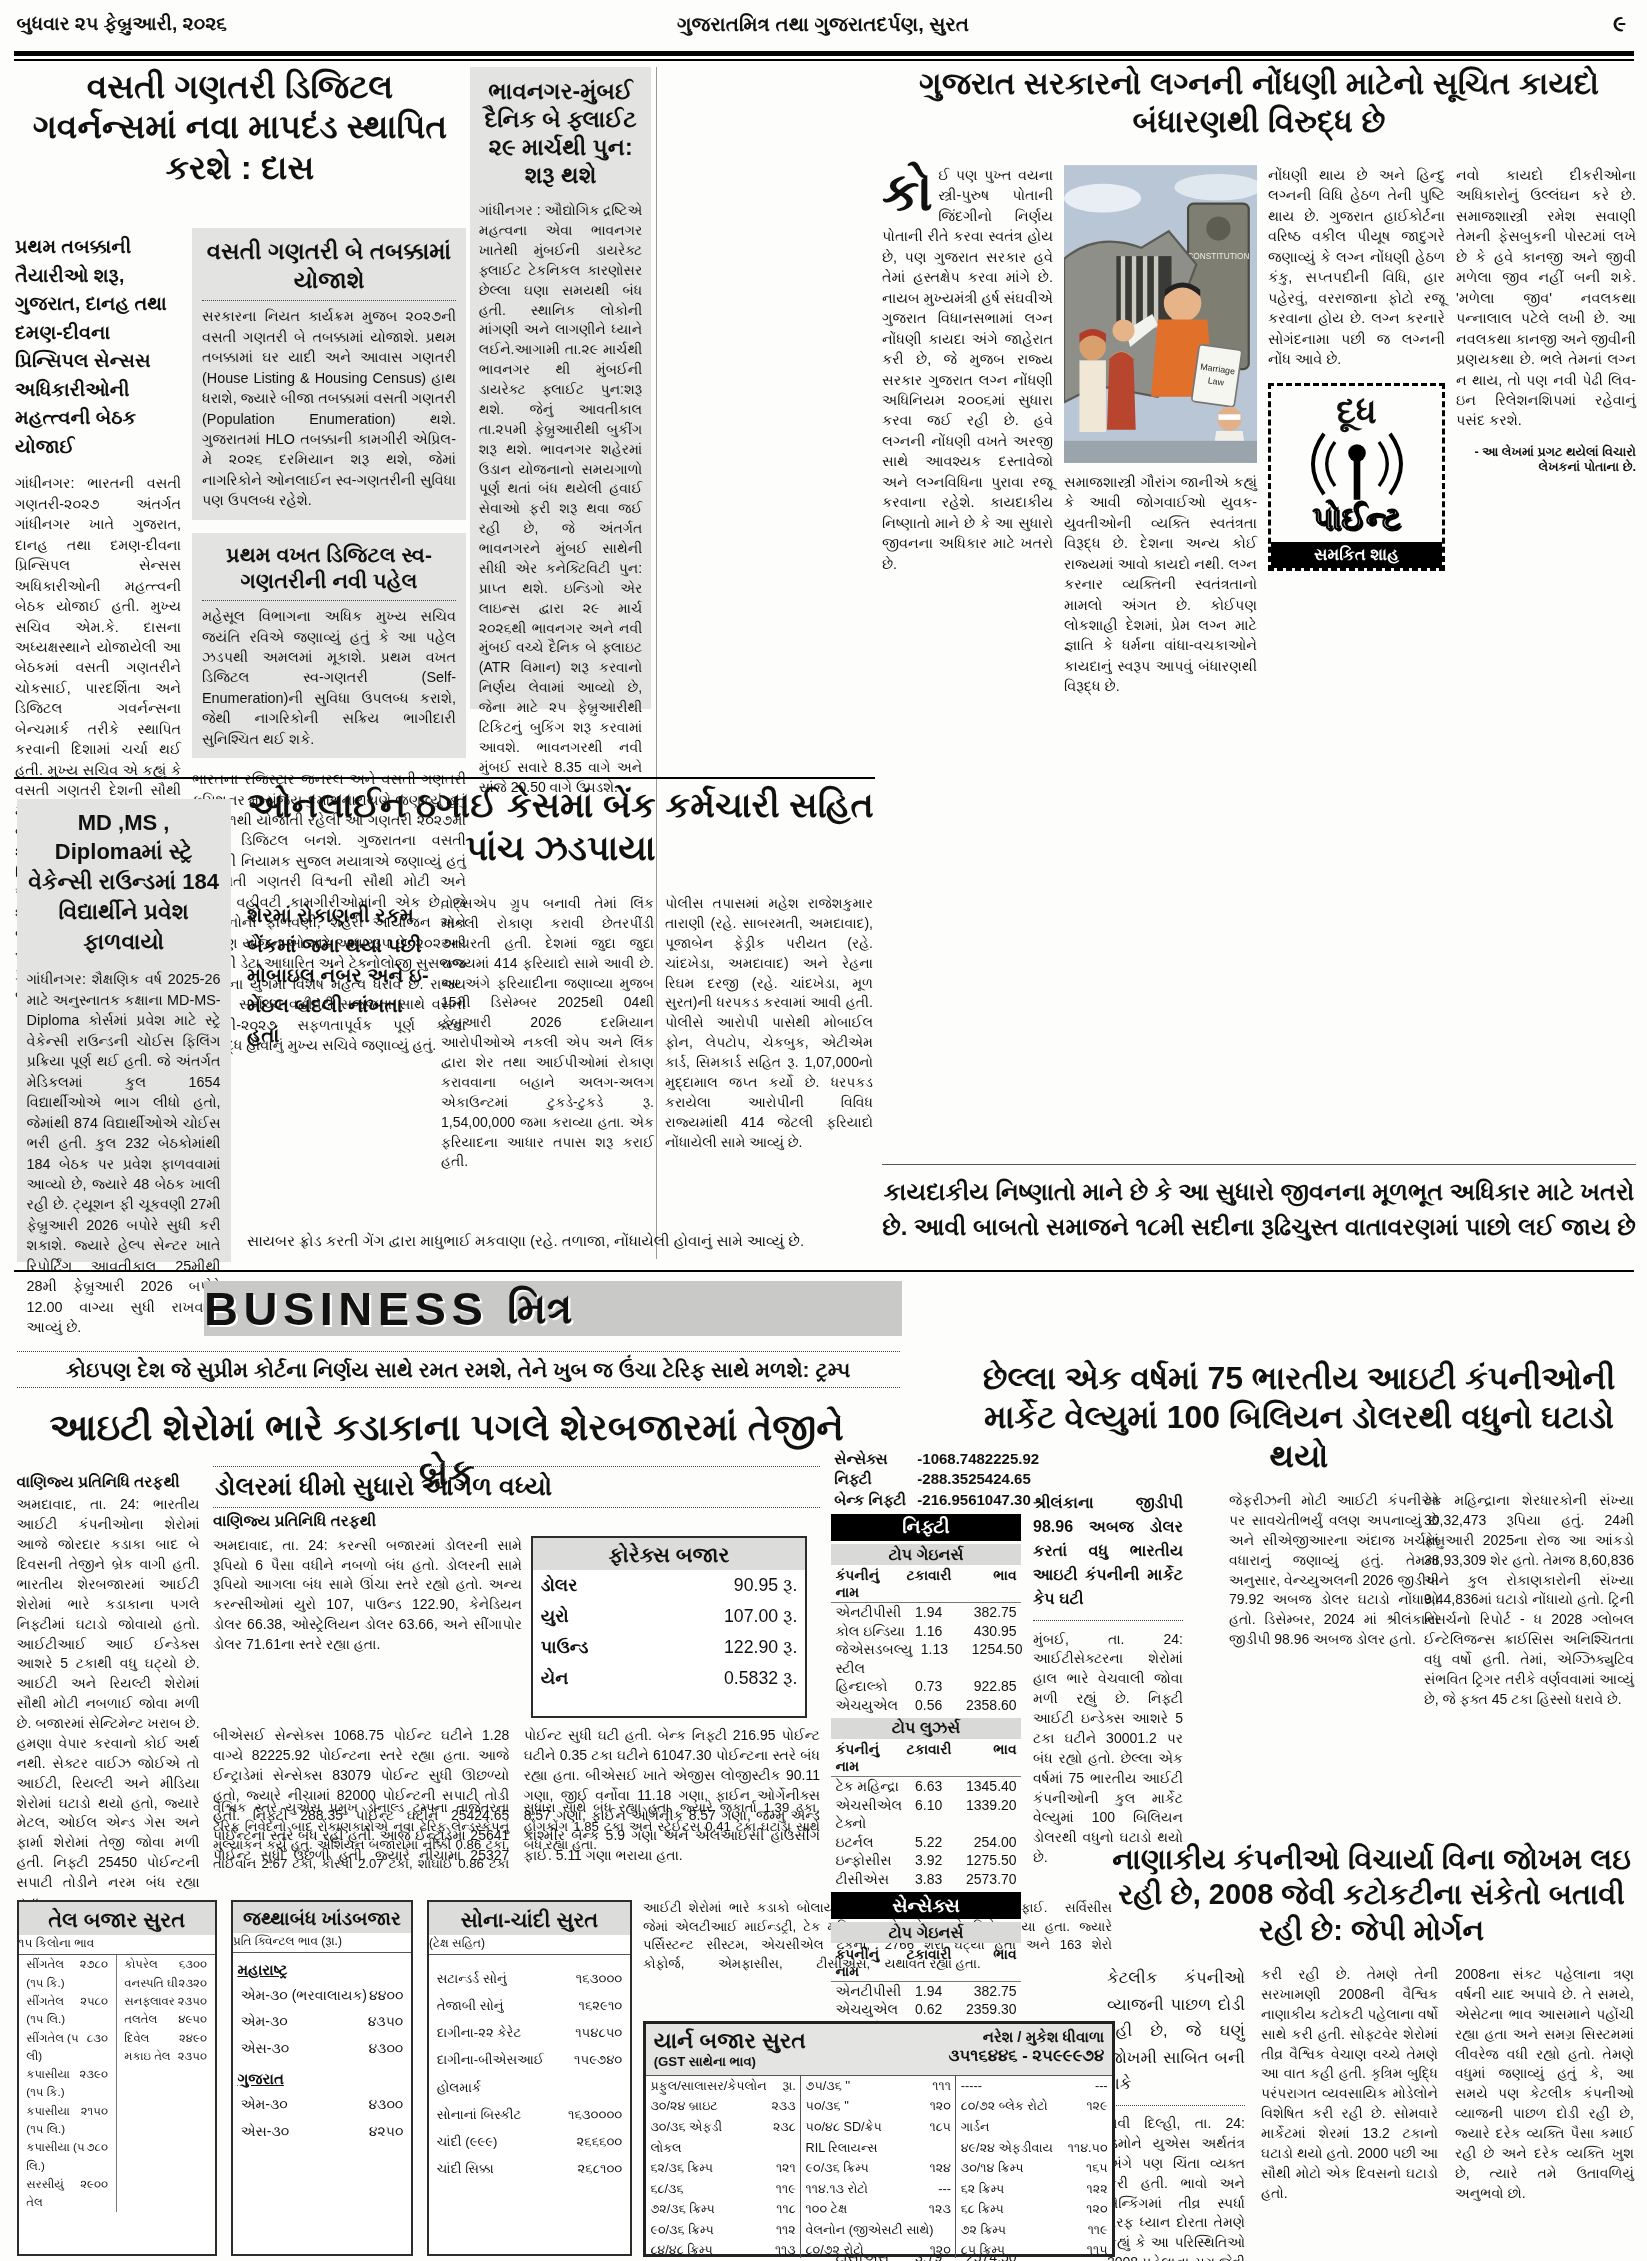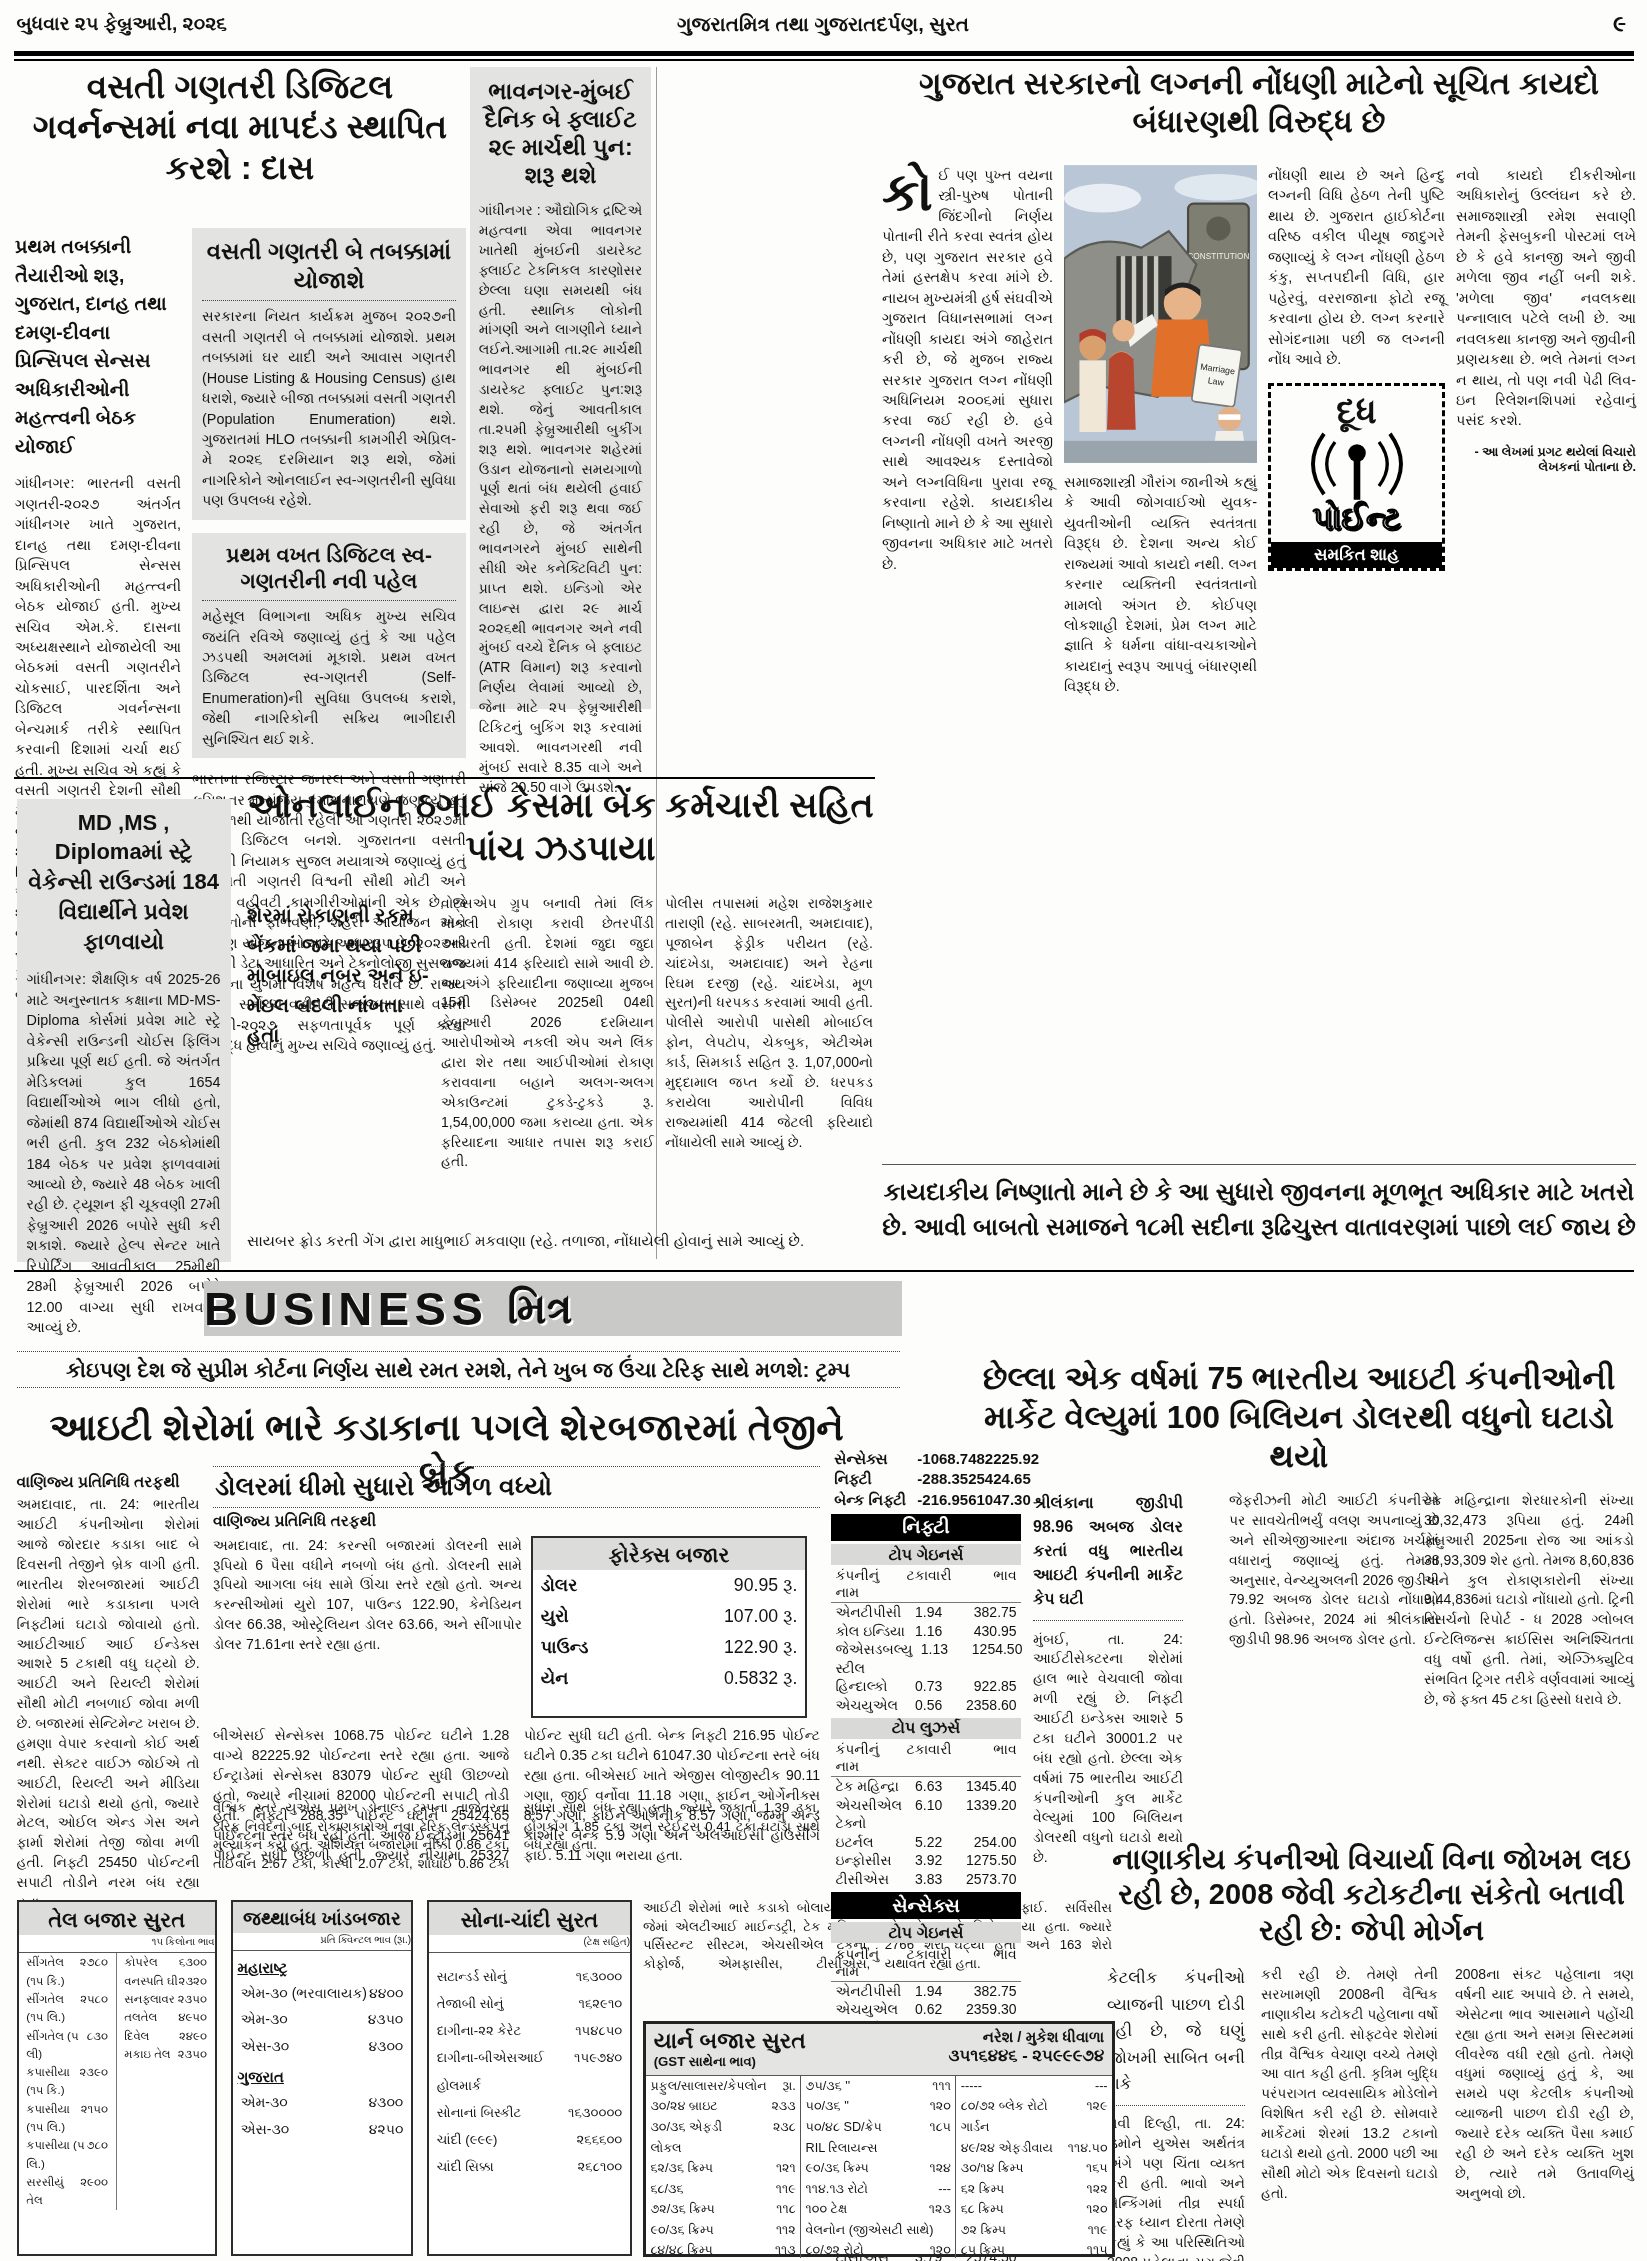--- a/index.html
+++ b/index.html
@@ -14,28 +14,28 @@
   .body-txt{font-size:14.4px;line-height:1.42;text-align:justify}
   .dot-t{border-top:1.7px dotted #444}
   .dot-b{border-bottom:1.7px dotted #444}
   .rule{background:#000}
   .vline{border-left:1.1px solid #9a9a9a}
   .hl{font-weight:800;line-height:1.22}
   .panel{background:#e3e3e1;padding:8.8px 10px}
   .panel h3{font-size:23px;line-height:1.25;text-align:center;margin-bottom:5.5px}
   .mkt{border:2.8px solid #2c2c2c;background:#fff}
   .mkt .hd{background:#dcdcda;font-weight:800;font-size:21px;text-align:center;padding:5.5px 2.2px 3.3px}
-  .mkt .sb{font-size:10px;text-align:right;padding:1.1px 0 4.4px;border-bottom:1.7px solid #555}
+  .mkt .sb{font-size:12px;text-align:left;padding:1.1px 0 4.4px;border-bottom:1.7px solid #555}
   .mrow{display:flex;justify-content:space-between;font-size:14px;line-height:1.58;padding:0 7.7px}
   .srow{display:grid;grid-template-columns:1fr 44px 66px;font-size:14px;line-height:1.32;padding:0 4.4px}
   .srow span:nth-child(2){text-align:center}
   .srow span:nth-child(3){text-align:right}
   .bar-blk{background:#000;color:#fff;font-weight:800;font-size:19px;text-align:center;padding:2.2px 0;margin-top:4.4px}
   .bar-gry{background:#d9d9d7;font-weight:700;font-size:16px;text-align:center;padding:1.7px 0;margin-top:3.3px}
-  .colhead{display:grid;grid-template-columns:1fr 44px 66px;font-weight:400;font-size:14px;padding:2.2px 4.4px 1.1px;border-bottom:1.1px solid #777}
+  .colhead{display:grid;grid-template-columns:1fr 44px 66px;font-weight:700;font-size:14px;padding:2.2px 4.4px 1.1px;border-bottom:1.1px solid #777}
   .colhead span:nth-child(2){text-align:center}
   .colhead span:nth-child(3){text-align:right}
   .idxrow{display:grid;grid-template-columns:83px 1fr 1fr;font-size:15px;font-weight:bold;line-height:1.35;padding:0 3.3px}
   .idxrow span:nth-child(2),.idxrow span:nth-child(3){text-align:right}
   .dropcap{float:left;font-size:53px;line-height:.9;font-weight:800;padding:3.3px 5.5px 0 0}
   .footline{font-size:12.7px;font-weight:bold;text-align:right}
   .band{font-weight:800;font-size:24px;line-height:1.45;text-align:center}
   .ycol .mrow{font-size:12.7px;line-height:1.62;padding:0 4.4px}
   .ysec{font-weight:800;font-size:13.2px;padding:0 4.4px;line-height:1.6}
 </style>

